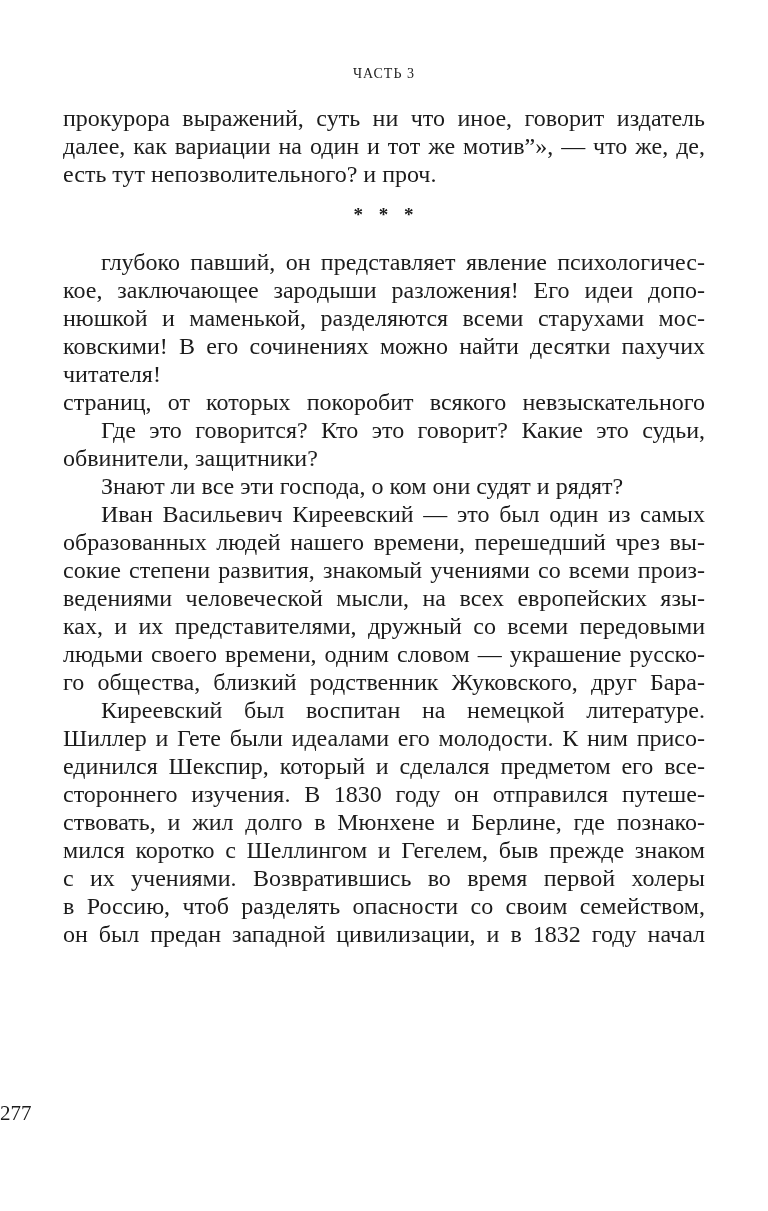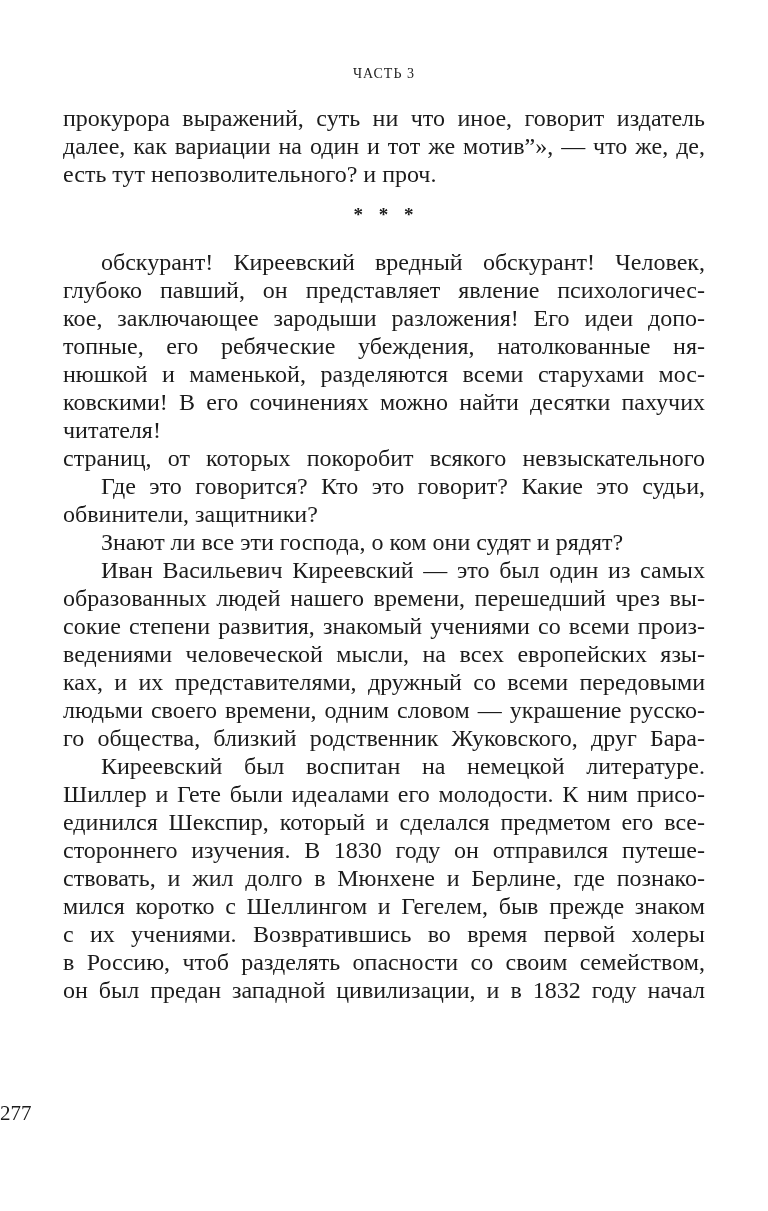--- a/index.html
+++ b/index.html
@@ -77,24 +77,22 @@
   <div class="running-header">ЧАСТЬ 3</div>
 
   <div class="text-block" id="text-block">
       <div class="para">
         <div class="line justify">прокурора выражений, суть ни что иное, говорит издатель</div>
         <div class="line justify">далее, как вариации на один и тот же мотив”», — что же, де,</div>
         <div class="line">есть тут непозволительного? и проч.</div>
       </div>
       <div class="separator">* * *</div>
       <div class="para indent">
-        <div class="line justify">обскурант! Киреевский вредный обскурант! Человек,</div>
         <div class="line justify">глубоко павший, он представляет явление психологичес-</div>
         <div class="line justify">кое, заключающее зародыши разложения! Его идеи допо-</div>
-        <div class="line justify">топные, его ребяческие убеждения, натолкованные ня-</div>
         <div class="line justify">нюшкой и маменькой, разделяются всеми старухами мос-</div>
         <div class="line justify">ковскими! В его сочинениях можно найти десятки пахучих</div>
         <div class="line">читателя!</div>
         <div class="line justify">страниц, от которых покоробит всякого невзыскательного</div>
       </div>
       <div class="para indent">
         <div class="line justify">Где это говорится? Кто это говорит? Какие это судьи,</div>
         <div class="line">обвинители, защитники?</div>
       </div>
       <div class="para indent">

